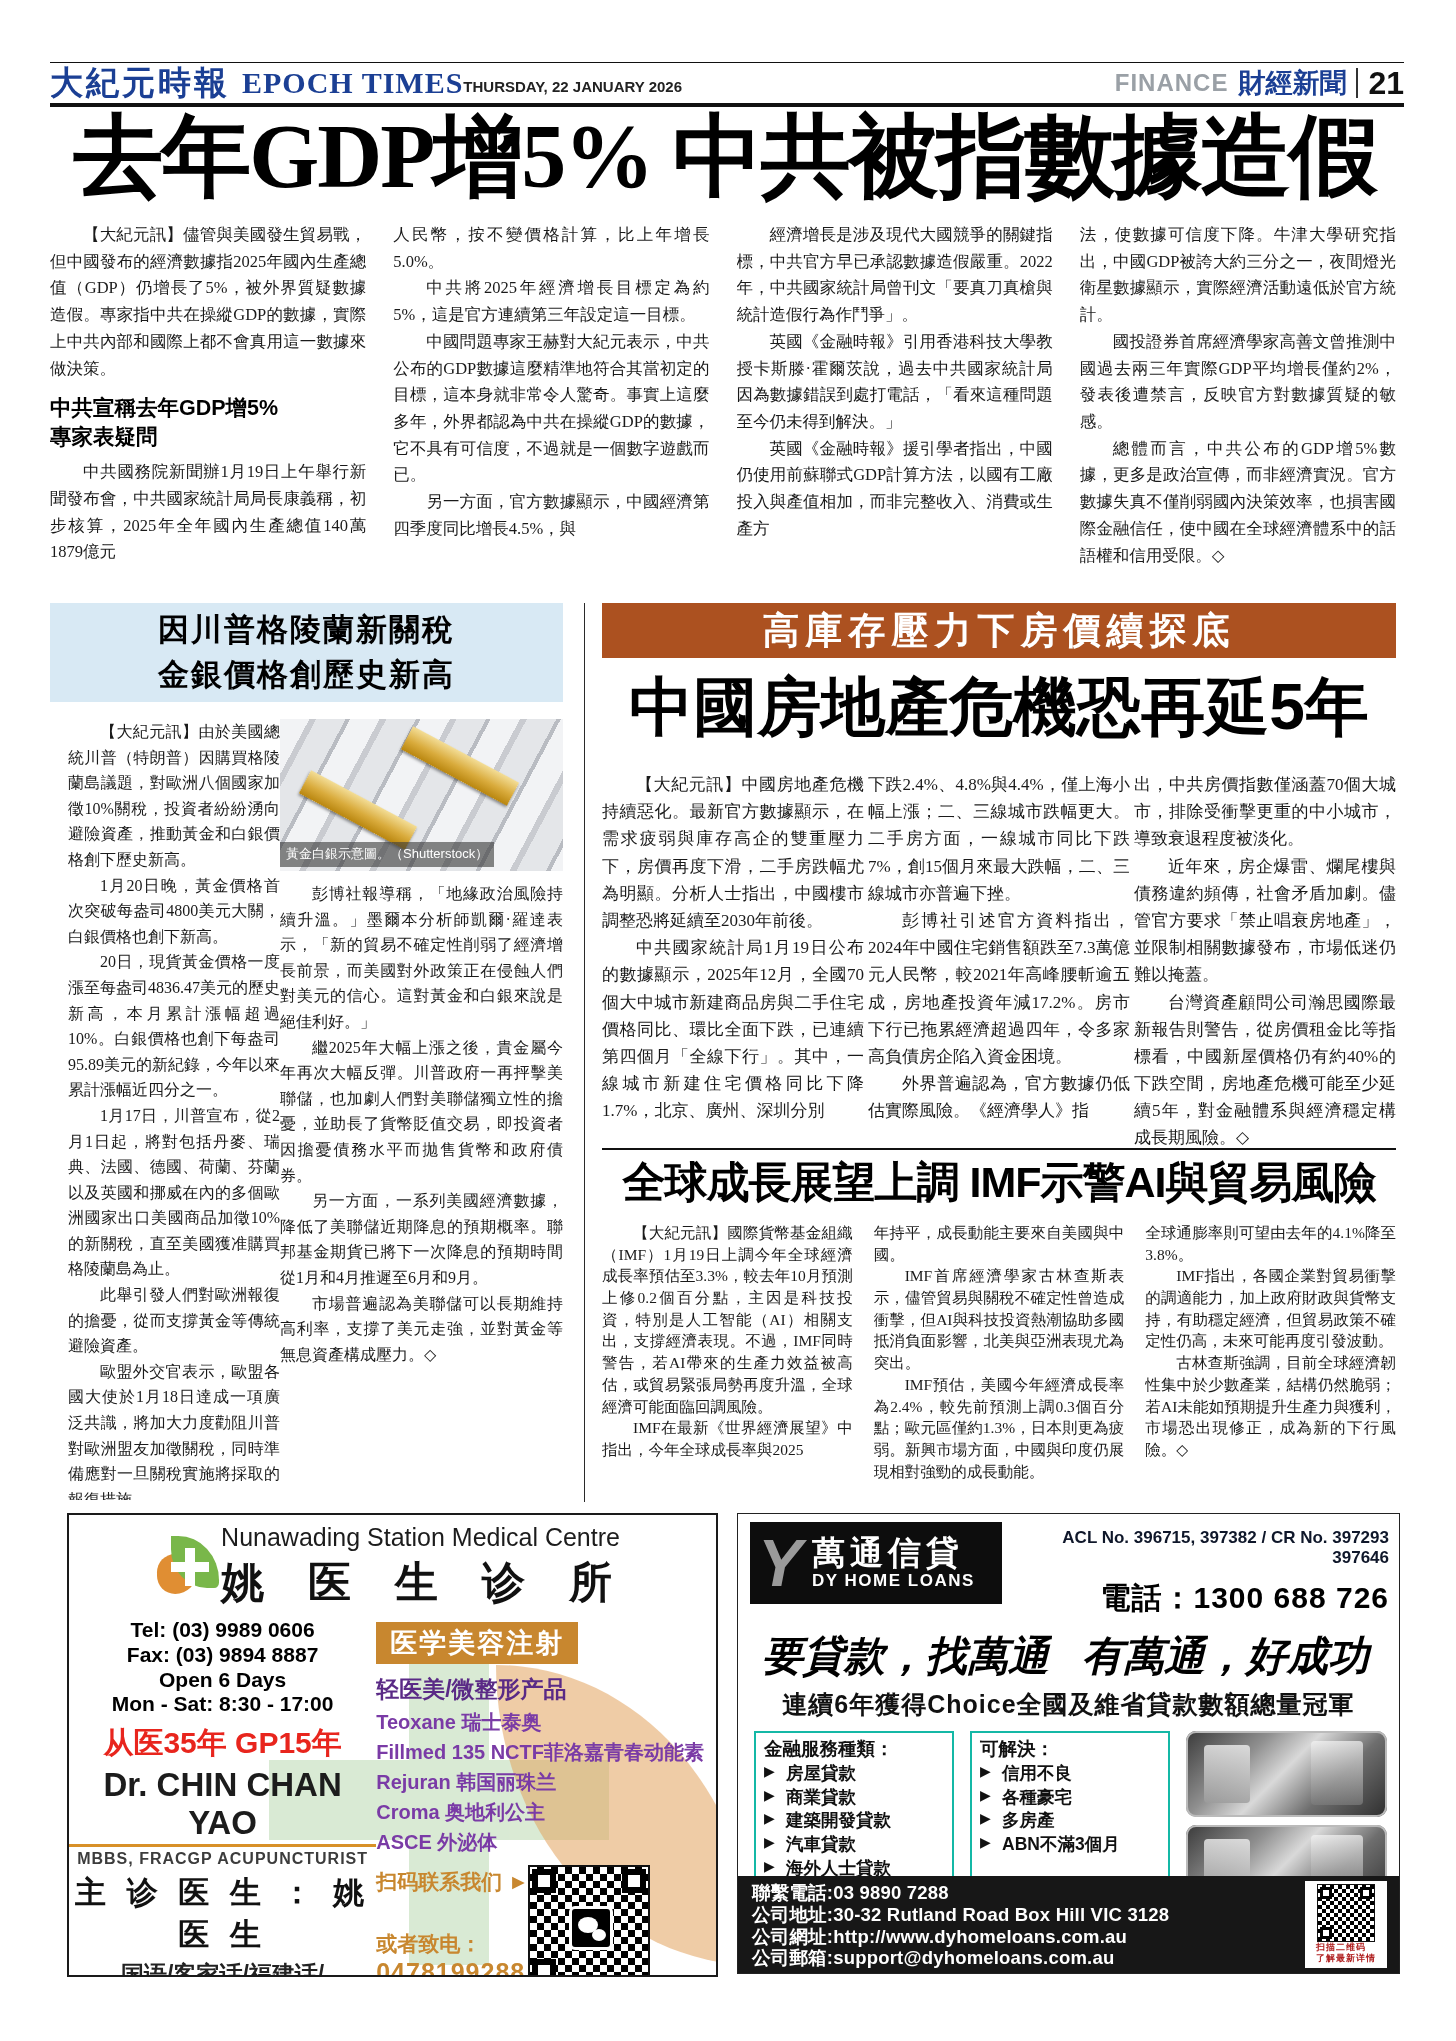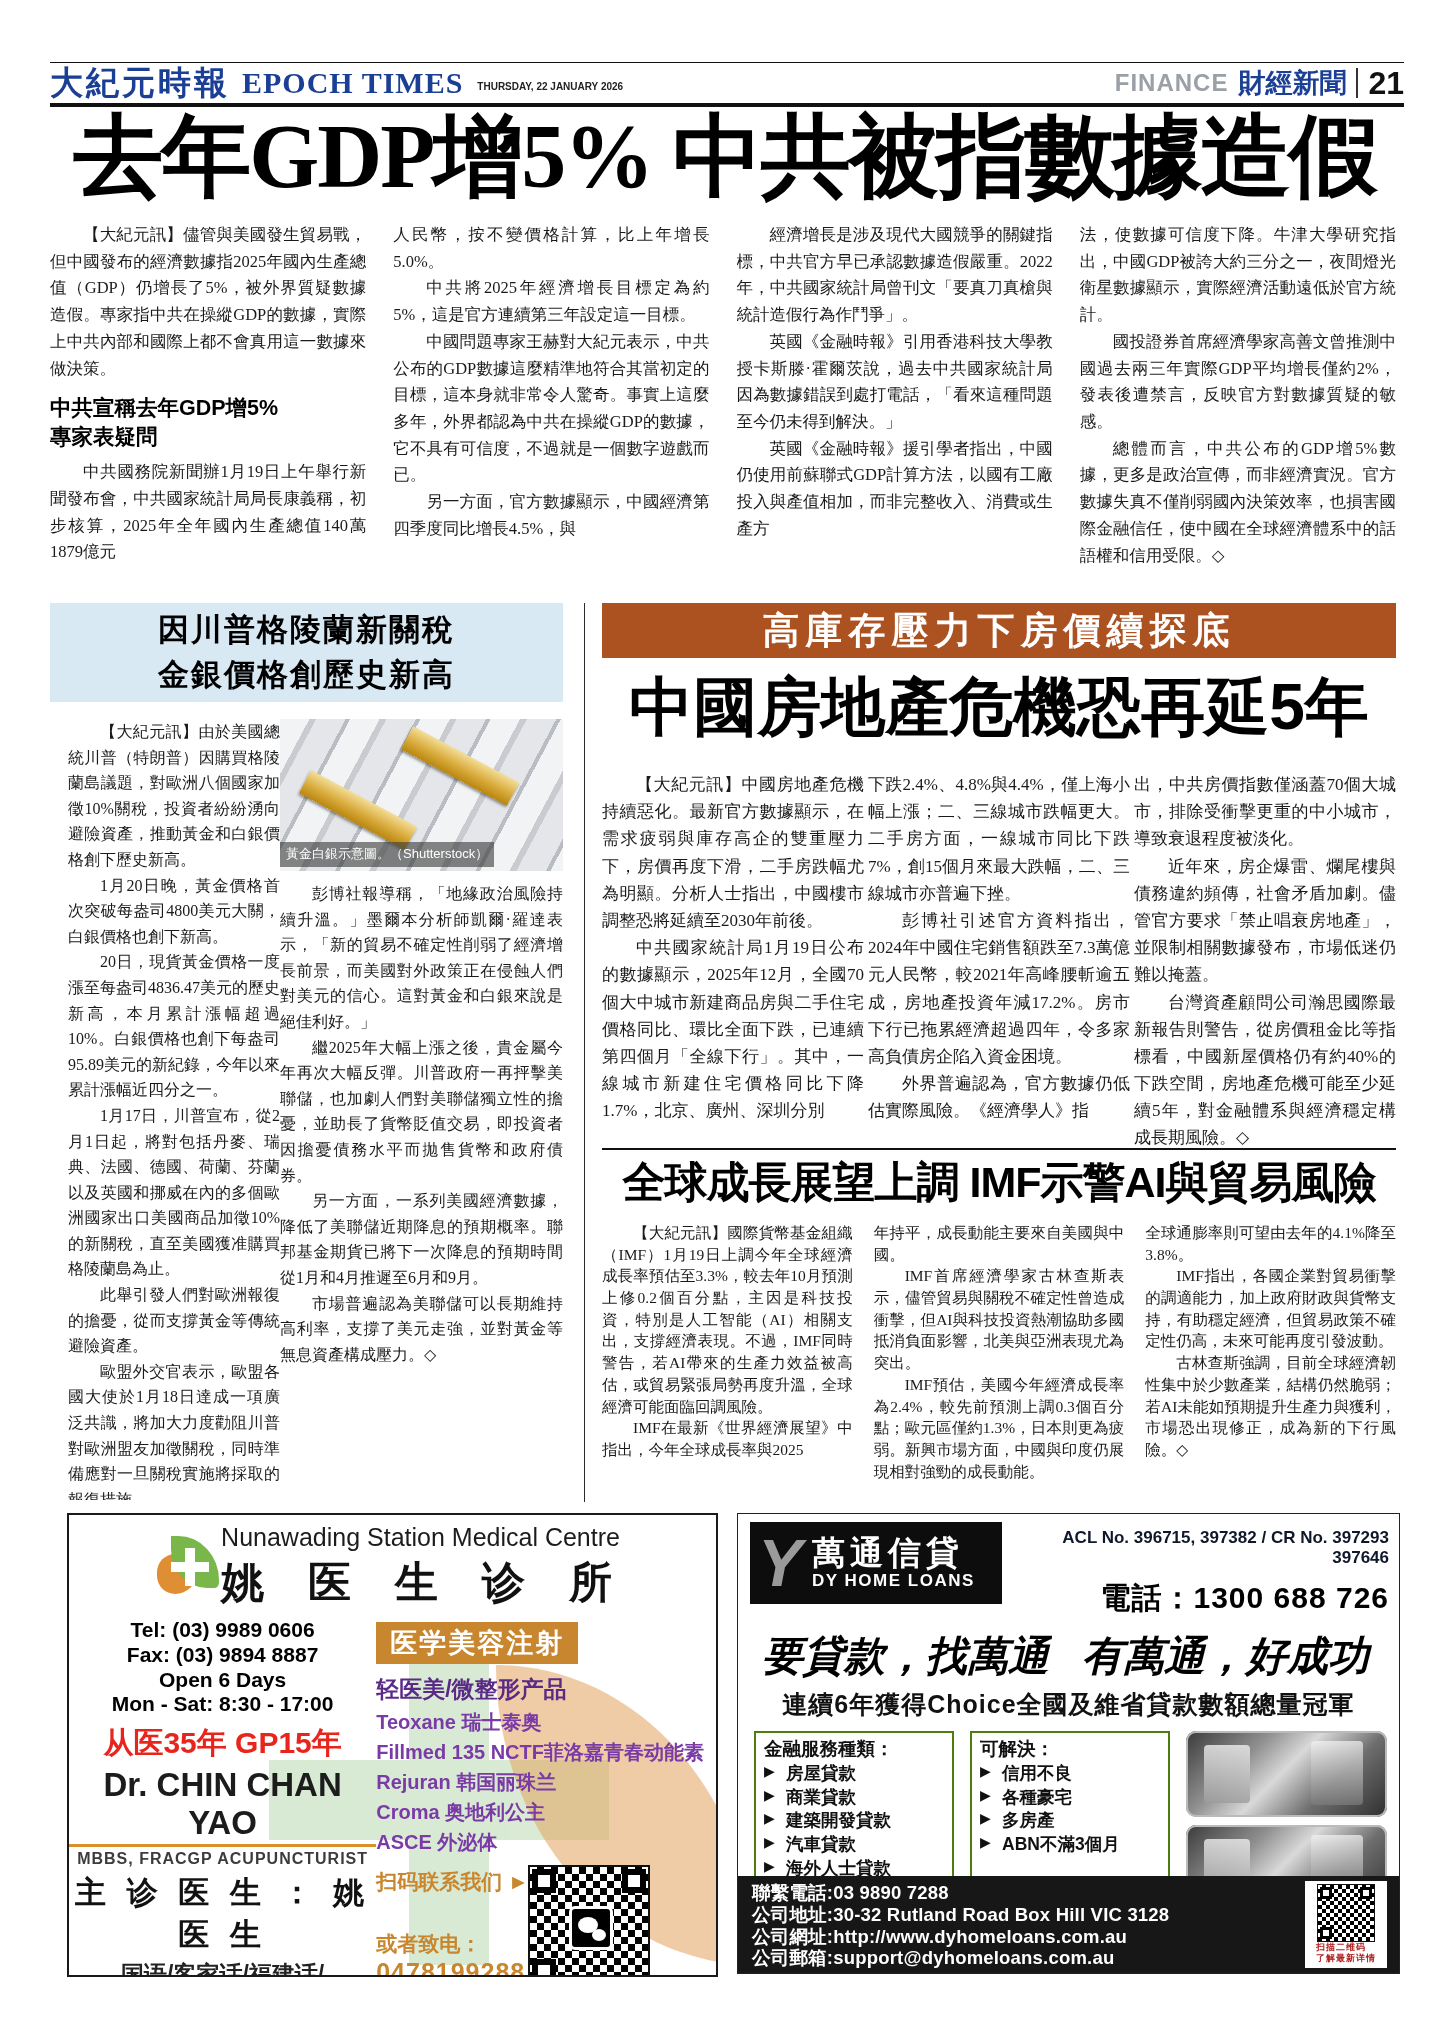--- a/index.html
+++ b/index.html
@@ -7,21 +7,21 @@
   .page { position:relative; width:1456px; height:2041px; margin:0 auto; background:#ffffff;
           font-family:"Liberation Serif","DejaVu Serif",serif; color:#1a1a1a; overflow:hidden; }
   .sans { font-family:"Liberation Sans","DejaVu Sans",sans-serif; }
 
   
   .masthead { position:absolute; left:50px; right:52px; top:62px; height:45px;
               border-top:1.5px solid #111; border-bottom:4px solid #111;
               display:flex; align-items:center; }
   .brand-cn { font-size:33px; font-weight:900; color:#1b3f94; letter-spacing:3px; }
   .brand-en { font-size:30px; font-weight:700; color:#1b3f94; letter-spacing:1px; margin-left:12px; font-variant:small-caps; }
-  .mast-date { font-family:"Liberation Sans",sans-serif; font-size:10px; font-weight:700; color:#222; margin-left:14px; margin-top:6px; }
+  .mast-date { font-family:"Liberation Sans",sans-serif; font-size:15px; font-weight:700; color:#222; margin-top:6px; }
   .mast-right { margin-left:auto; display:flex; align-items:center; gap:10px; }
   .mast-finance { font-family:"Liberation Sans",sans-serif; font-size:24px; font-weight:800; color:#9aa0a6; letter-spacing:1px; }
   .mast-section { font-family:"Liberation Sans",sans-serif; font-size:27px; font-weight:900; color:#1b3f94; }
   .mast-sep { width:2px; height:30px; background:#333; }
   .mast-page { font-family:"Liberation Sans",sans-serif; font-size:32px; font-weight:900; color:#111; }
 
   
   .lead-headline { position:absolute; left:50px; top:112px; width:1350px; text-align:center;
                    font-size:90px; font-weight:900; letter-spacing:-2px; line-height:1.0;
                    white-space:nowrap; color:#000; }
@@ -131,21 +131,21 @@
           font-family:"Liberation Sans",sans-serif; }
   .dy-cn { color:#fff; font-size:33px; font-weight:900; letter-spacing:5px; line-height:1.1; }
   .dy-en { color:#fff; font-size:17px; font-weight:700; letter-spacing:1.5px; }
   .loans-top-right { flex:1; text-align:right; padding-top:6px; }
   .acl { font-size:17px; color:#0f172a; font-weight:600; }
   .big-phone { font-size:30px; font-weight:900; color:#000; margin-top:10px; letter-spacing:1px; }
   .slogan { display:flex; justify-content:space-between; padding:10px 30px 0 24px;
             font-size:41px; font-weight:900; font-style:italic; color:#000; white-space:nowrap; }
   .award { text-align:center; font-size:25px; font-weight:700; color:#111; margin-top:4px; letter-spacing:1px; }
   .loans-boxes { display:flex; gap:16px; padding:10px 12px 0 16px; }
-  .lbox { border:2px solid #4d7c0f; width:200px; height:180px; padding:5px 8px; font-size:17.5px; line-height:1.24; color:#111; }
+  .lbox { border:2px solid #14b8a6; width:200px; height:180px; padding:5px 8px; font-size:17.5px; line-height:1.24; color:#111; }
   .lbox .ltitle { font-weight:700; font-size:18.5px; margin-bottom:2px; }
   .lbox p { position:relative; padding-left:22px; margin-top:2px; font-weight:600; }
   .lbox p::before { content:"▶"; position:absolute; left:0; top:0; font-size:14px; }
   .loans-photos { flex:1; display:flex; flex-direction:column; gap:8px; }
   .photo { height:86px; border-radius:10px;
            background:linear-gradient(135deg,#3a3a3a 0%,#8f8f8f 30%,#d9d9d9 48%,#6e6e6e 70%,#2e2e2e 100%);
            box-shadow:inset 0 0 0 2px #bbb; position:relative; overflow:hidden; }
   .photo::before { content:""; position:absolute; left:18px; top:14px; width:46px; height:58px;
                    background:linear-gradient(180deg,#efefef,#9c9c9c); border-radius:4px; opacity:.8; }
   .photo::after { content:""; position:absolute; right:24px; top:10px; width:52px; height:64px;

